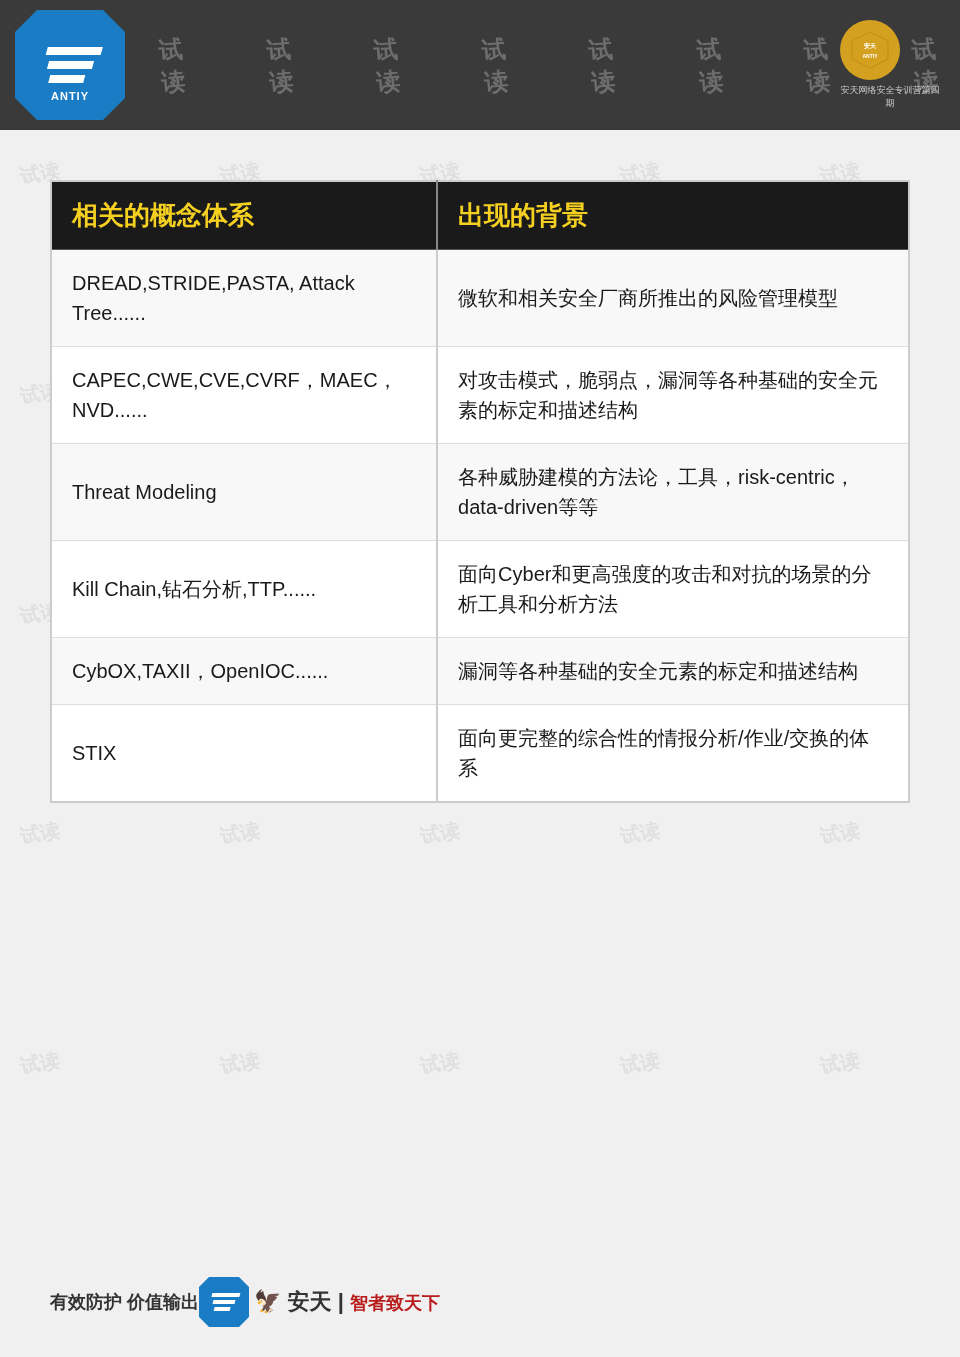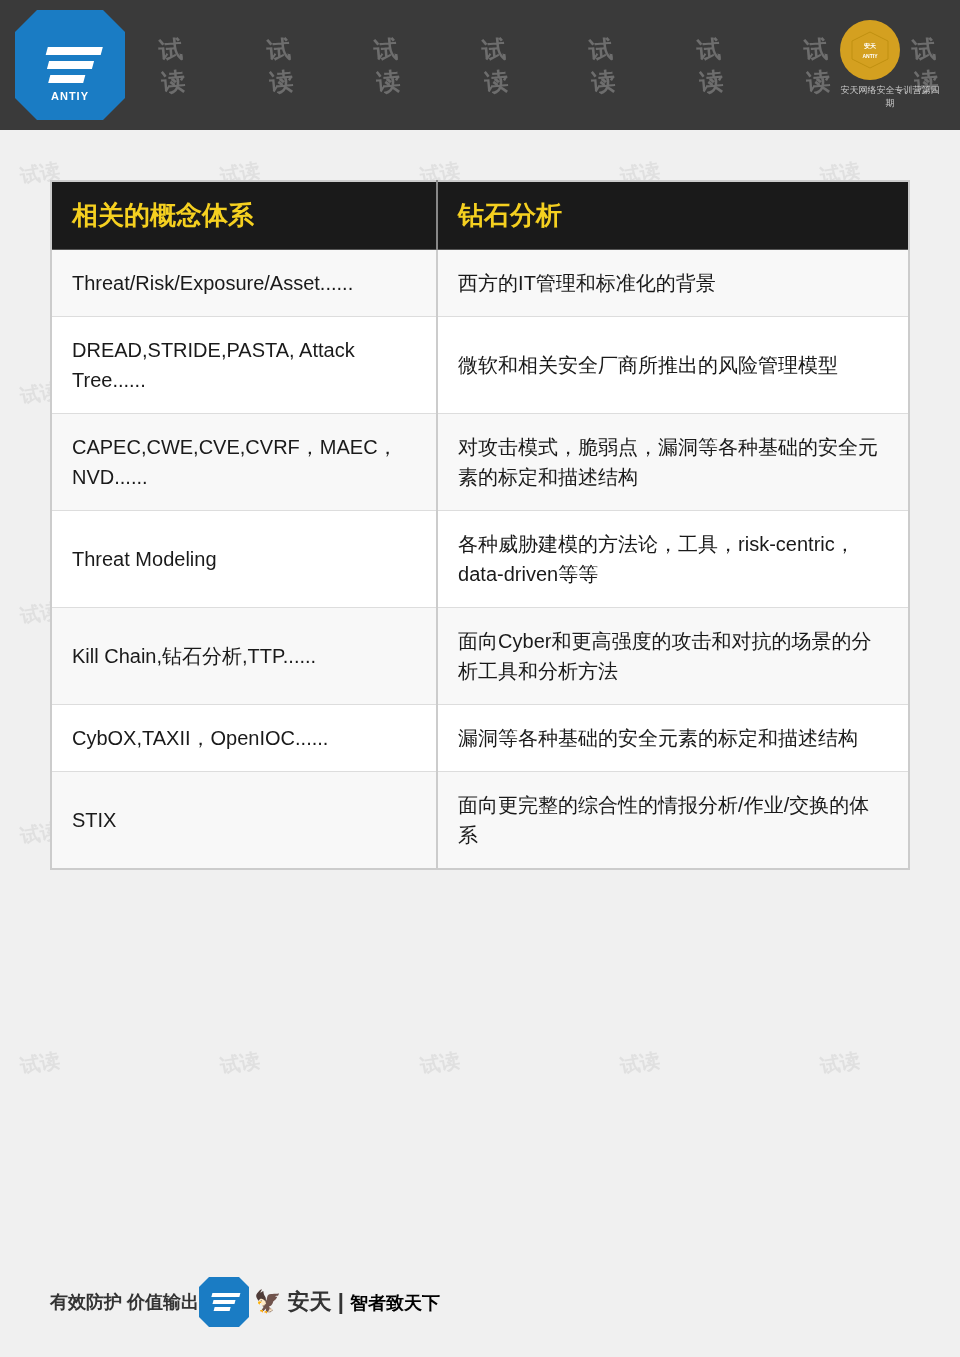--- a/index.html
+++ b/index.html
@@ -279,28 +279,24 @@
 <div class="body-watermark" style="top:1050px; left:220px;">试读</div>
 <div class="body-watermark" style="top:1050px; left:420px;">试读</div>
 <div class="body-watermark" style="top:1050px; left:620px;">试读</div>
 <div class="body-watermark" style="top:1050px; left:820px;">试读</div>
 
 <div class="main-content">
   <table class="data-table">
     <thead>
       <tr>
         <th>相关的概念体系</th>
-        <th>钻石分析</th>
+        <th>出现的背景</th>
       </tr>
     </thead>
     <tbody id="table-body">
-    <tr>
-          <td>Threat/Risk/Exposure/Asset......</td>
-          <td>西方的IT管理和标准化的背景</td>
-        </tr>
         <tr>
           <td>DREAD,STRIDE,PASTA, Attack Tree......</td>
           <td>微软和相关安全厂商所推出的风险管理模型</td>
         </tr>
         <tr>
           <td>CAPEC,CWE,CVE,CVRF，MAEC，NVD......</td>
           <td>对攻击模式，脆弱点，漏洞等各种基础的安全元素的标定和描述结构</td>
         </tr>
         <tr>
           <td>Threat Modeling</td>
@@ -329,16 +325,16 @@
       <div class="footer-logo-lines">
         <div class="footer-logo-line" style="width:28px;"></div>
         <div class="footer-logo-line" style="width:22px; margin-left:3px;"></div>
         <div class="footer-logo-line" style="width:16px; margin-left:6px;"></div>
       </div>
     </div>
     <div class="footer-brand">
       <span>🦅</span>
       <span>安天</span>
       <span>|</span>
-      <span style="color:#000000; font-size:18px;">智者致天下</span>
+      <span style="color:#b91c1c; font-size:18px;">智者致天下</span>
     </div>
   </div>
 </div>
 
 </body></html>

